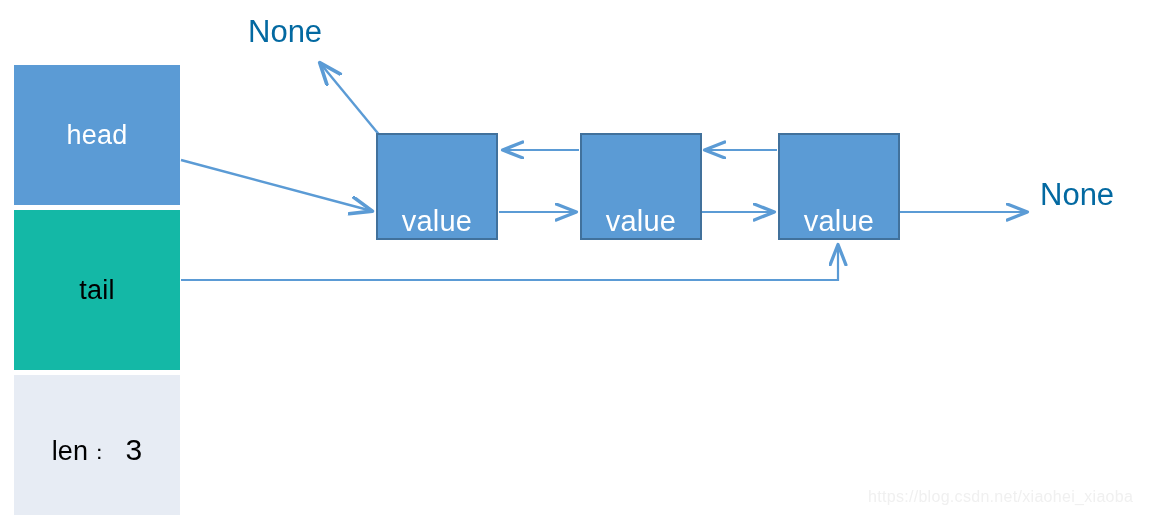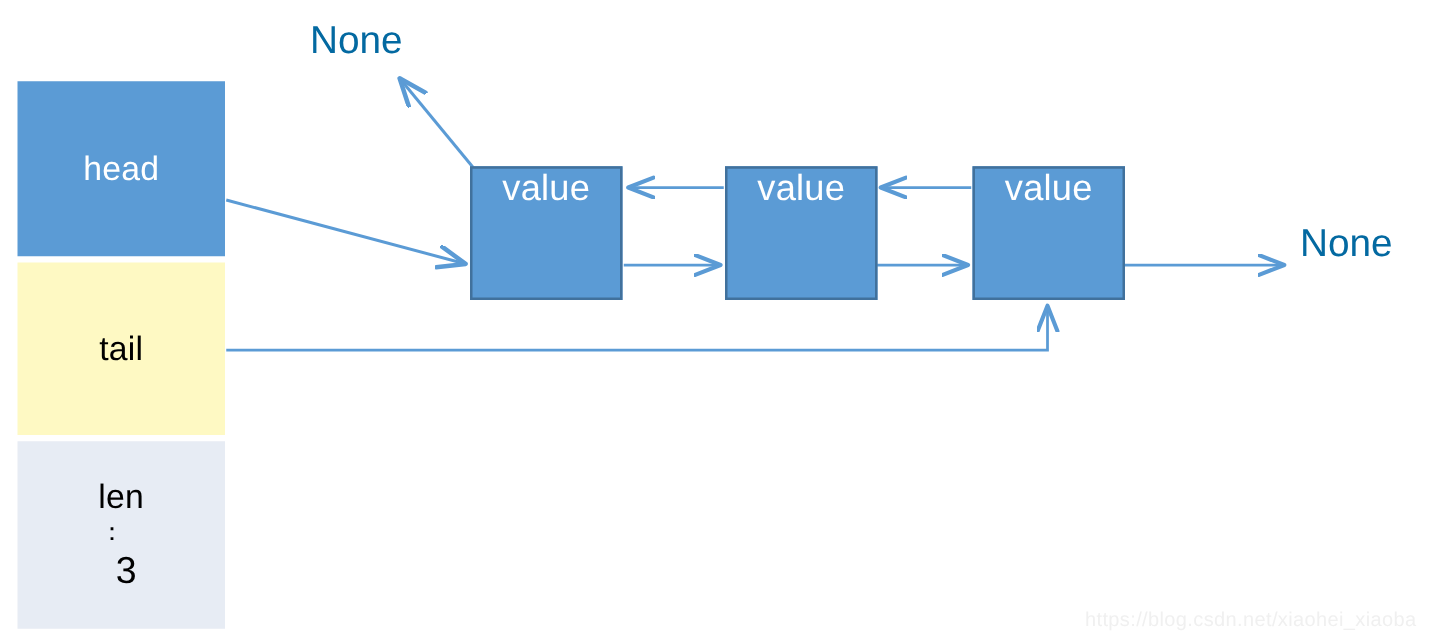--- a/index.html
+++ b/index.html
@@ -39,50 +39,49 @@
     font-size: 27px;
     letter-spacing: 0.2px;
   }
   .cell-head {
     height: 140px;
     background: #5B9BD5;
     color: #ffffff;
     margin-bottom: 5px;
   }
   .cell-tail {
-    height: 138px;
-    background: #fef9c3;
+    height: 160px;
+    background: #14b8a6;
     color: #000000;
     margin-bottom: 5px;
   }
   .cell-len {
     height: 150px;
     background: #E7ECF4;
     color: #000000;
   }
   .len-inner {
     display: flex;
     align-items: baseline;
-    flex-direction: column;
   }
   .len-key { font-size: 27px; }
   .len-colon { font-size: 20px; padding: 0 2px 0 1px; position: relative; top: -1px; }
   .len-val { font-size: 30px; padding-left: 14px; }
 
   
   .node {
     position: absolute;
     box-sizing: border-box;
     width: 122px;
     height: 107px;
     top: 133px;
     background: #5B9BD5;
     border: 2px solid #41719C;
     display: flex;
-    align-items: flex-start;
+    align-items: flex-end;
     justify-content: center;
     color: #ffffff;
     font-size: 29px;
     letter-spacing: 0.2px;
   }
   #node-1 { left: 376px; }
   #node-2 { left: 580px; }
   #node-3 { left: 778px; }
 
   

